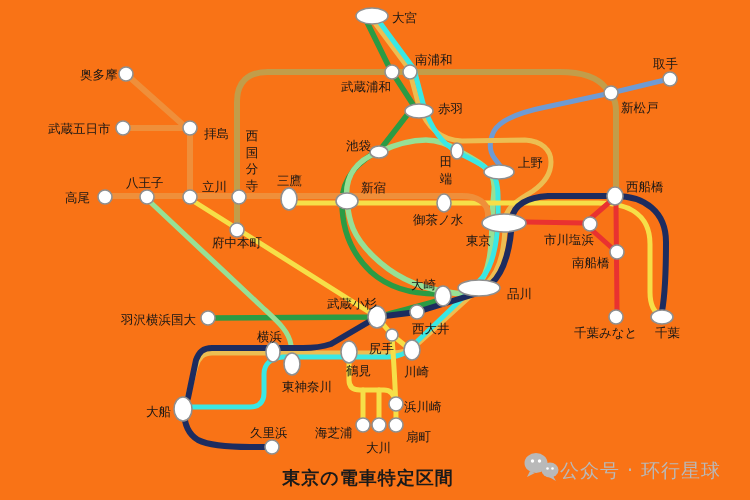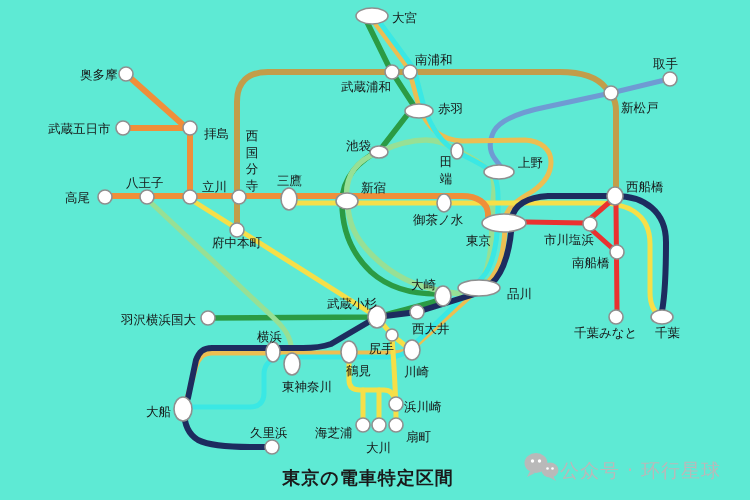--- a/index.html
+++ b/index.html
@@ -1,17 +1,17 @@
 <!DOCTYPE html>
 <html><head>
 <meta charset="utf-8">
 <style>
   html,body{margin:0;padding:0;background:#ffffff;}
   body{font-family:"DejaVu Sans","Liberation Sans",sans-serif;}
-  .map-wrap{position:relative;width:750px;height:500px;background:#5eead4;overflow:hidden;}
+  .map-wrap{position:relative;width:750px;height:500px;background:#f97316;overflow:hidden;}
   .rail{fill:none;stroke-linecap:round;stroke-linejoin:round;}
   .w6{stroke-width:6;}
   .w55{stroke-width:5.5;}
   .w5{stroke-width:5;}
   .station-marker{fill:#ffffff;stroke:#8f8f8f;stroke-width:1.6;}
   .station-label{font-size:12.5px;fill:#161616;font-family:"DejaVu Sans","Liberation Sans",sans-serif;}
   .map-title{font-size:18px;font-weight:bold;fill:#1a1a1a;letter-spacing:1px;}
   .watermark-text{font-size:19px;letter-spacing:1px;}
 </style>
 </head>

